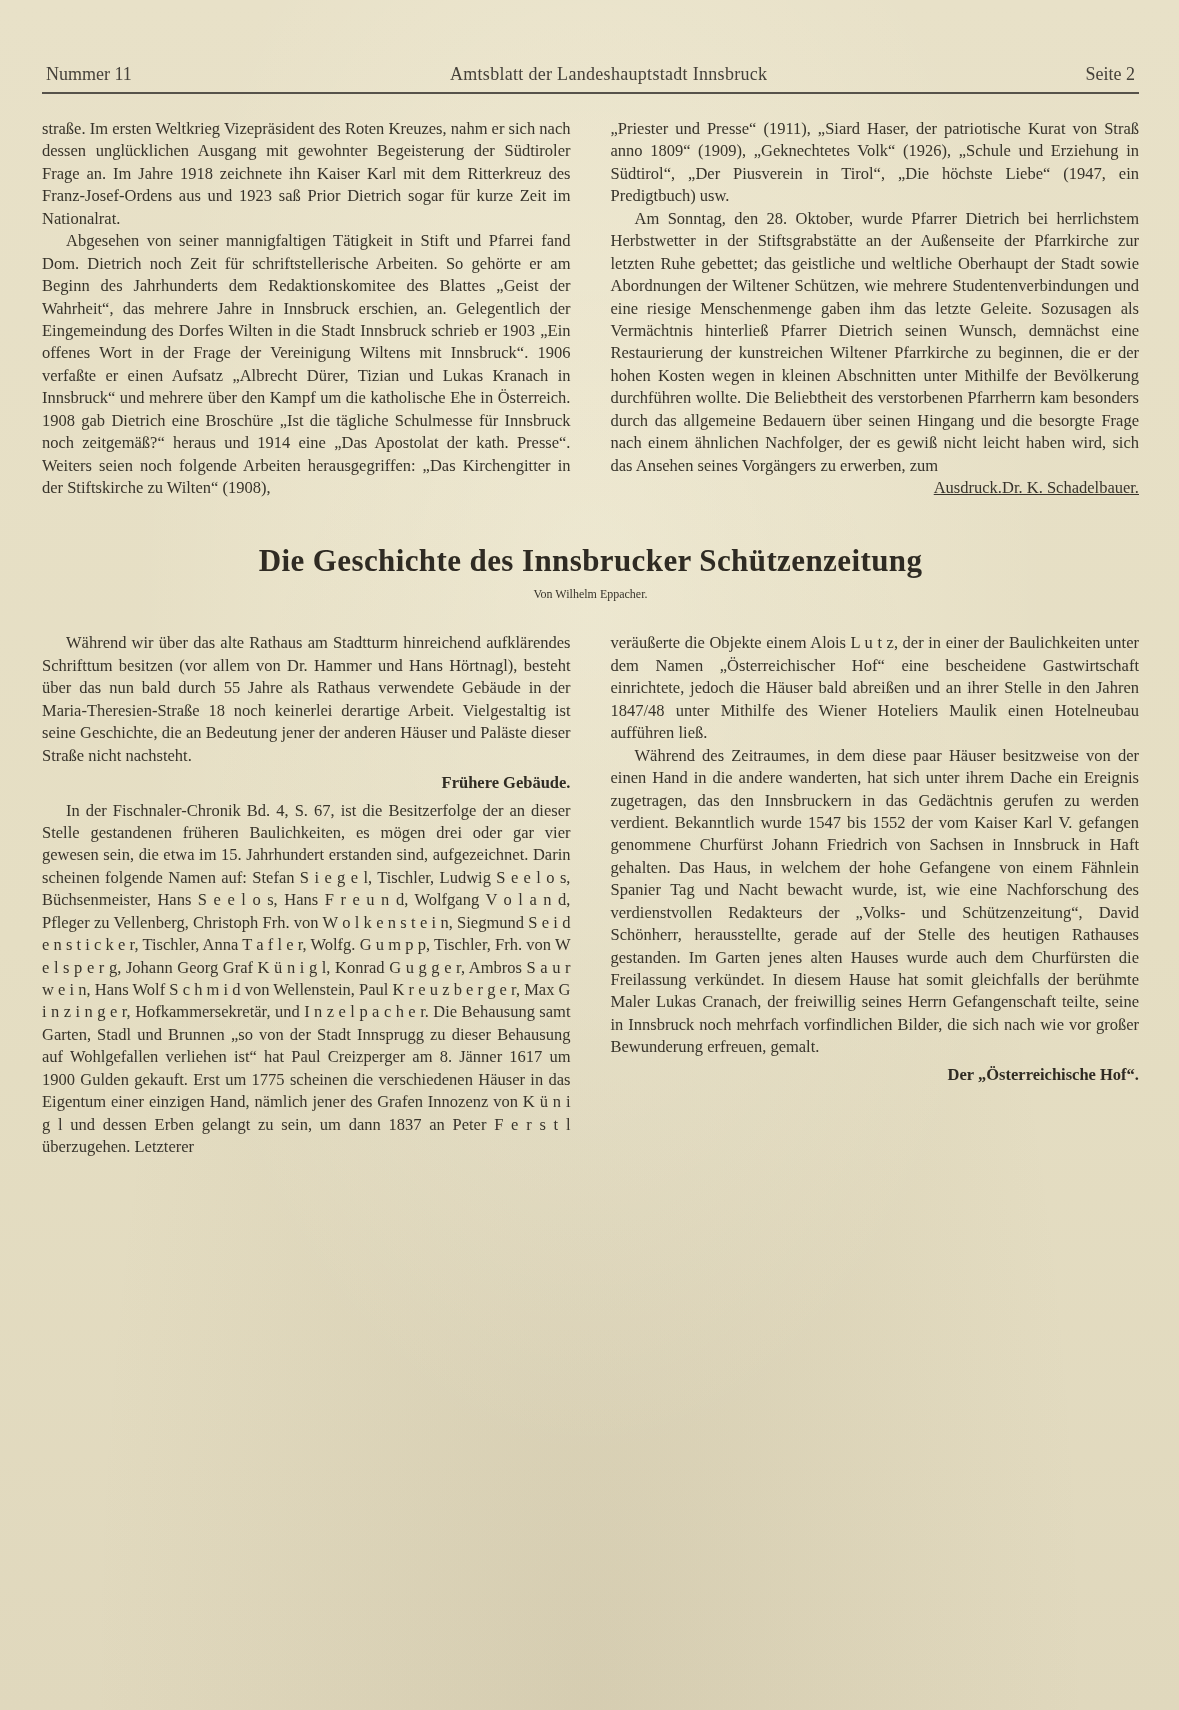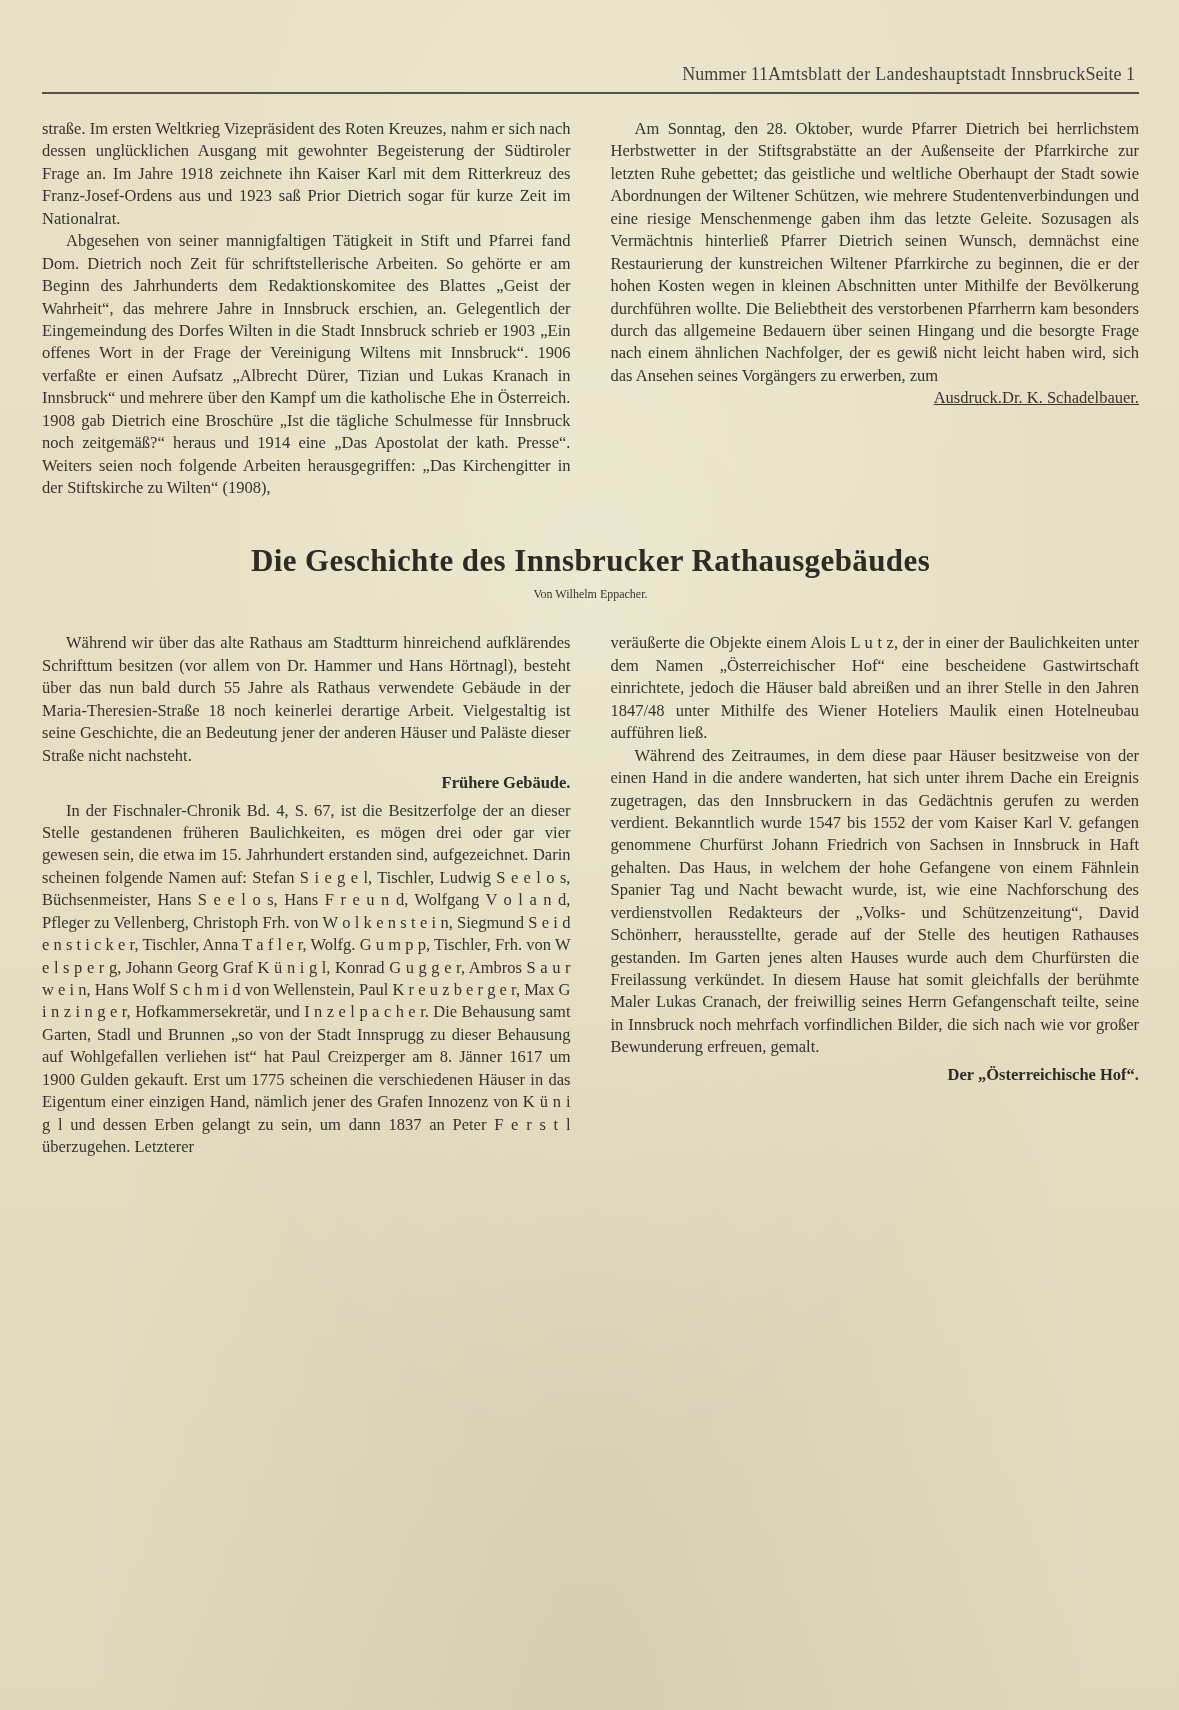--- a/index.html
+++ b/index.html
@@ -12,21 +12,21 @@
   .page{
     box-sizing:border-box;
     width:1179px;height:1710px;
     padding:64px 40px 40px 42px;
     background:
       radial-gradient(ellipse at 50% 35%, rgba(255,252,235,.35) 0%, rgba(255,252,235,0) 55%),
       radial-gradient(ellipse at 50% 100%, rgba(120,105,70,.10) 0%, rgba(120,105,70,0) 60%),
       linear-gradient(180deg,#e8e1c8 0%, #e5dec3 55%, #e0d8bd 100%);
   }
   .masthead{
-    display:flex;justify-content:flex-end;align-items:baseline;
+    display:flex;justify-content:space-between;align-items:baseline;
     font-size:18px;color:#45413a;padding:0 4px 7px 4px;
   }
   .mh-center{font-weight:normal;letter-spacing:.3px;}
   .rule{border-top:2px solid #56524a;margin:0 0 24px 0;}
   .two-col{display:flex;gap:40px;}
   .col{
     flex:1 1 0;
     text-align:justify;
     font-size:16.5px;line-height:1.36;
     -webkit-hyphens:auto;hyphens:auto;
@@ -47,40 +47,41 @@
   }
 </style>
 </head>
 <body>
 
 <div class="page">
 
   <header class="masthead">
     <span class="mh-left">Nummer 11</span>
     <span class="mh-center">Amtsblatt der Landeshauptstadt Innsbruck</span>
-    <span class="mh-right">Seite 1</span>
+    <span class="mh-right">Seite 2</span>
   </header>
 
   <div class="rule"></div>
 
   <section class="two-col">
     <div class="col">
       <p class="first">straße. Im ersten Weltkrieg Vizepräsident des Roten Kreuzes, nahm er sich nach dessen unglücklichen Ausgang mit gewohnter Begeisterung der Südtiroler Frage an. Im Jahre 1918 zeichnete ihn Kaiser Karl mit dem Ritterkreuz des Franz-Josef-Ordens aus und 1923 saß Prior Dietrich sogar für kurze Zeit im Nationalrat.</p>
       <p>Abgesehen von seiner mannigfaltigen Tätigkeit in Stift und Pfarrei fand Dom. Dietrich noch Zeit für schriftstellerische Arbeiten. So gehörte er am Beginn des Jahrhunderts dem Redaktionskomitee des Blattes „Geist der Wahrheit“, das mehrere Jahre in Innsbruck erschien, an. Gelegentlich der Eingemeindung des Dorfes Wilten in die Stadt Innsbruck schrieb er 1903 „Ein offenes Wort in der Frage der Vereinigung Wiltens mit Innsbruck“. 1906 verfaßte er einen Aufsatz „Albrecht Dürer, Tizian und Lukas Kranach in Innsbruck“ und mehrere über den Kampf um die katholische Ehe in Österreich. 1908 gab Dietrich eine Broschüre „Ist die tägliche Schulmesse für Innsbruck noch zeitgemäß?“ heraus und 1914 eine „Das Apostolat der kath. Presse“. Weiters seien noch folgende Arbeiten herausgegriffen: „Das Kirchengitter in der Stiftskirche zu Wilten“ (1908),</p>
     </div>
     <div class="col">
+      <p class="first">„Priester und Presse“ (1911), „Siard Haser, der patriotische Kurat von Straß anno 1809“ (1909), „Geknechtetes Volk“ (1926), „Schule und Erziehung in Südtirol“, „Der Piusverein in Tirol“, „Die höchste Liebe“ (1947, ein Predigtbuch) usw.</p>
       <p>Am Sonntag, den 28. Oktober, wurde Pfarrer Dietrich bei herrlichstem Herbstwetter in der Stiftsgrabstätte an der Außenseite der Pfarrkirche zur letzten Ruhe gebettet; das geistliche und weltliche Oberhaupt der Stadt sowie Abordnungen der Wiltener Schützen, wie mehrere Studentenverbindungen und eine riesige Menschenmenge gaben ihm das letzte Geleite. Sozusagen als Vermächtnis hinterließ Pfarrer Dietrich seinen Wunsch, demnächst eine Restaurierung der kunstreichen Wiltener Pfarrkirche zu beginnen, die er der hohen Kosten wegen in kleinen Abschnitten unter Mithilfe der Bevölkerung durchführen wollte. Die Beliebtheit des verstorbenen Pfarrherrn kam besonders durch das allgemeine Bedauern über seinen Hingang und die besorgte Frage nach einem ähnlichen Nachfolger, der es gewiß nicht leicht haben wird, sich das Ansehen seines Vorgängers zu erwerben, zum</p>
       <div class="sigline">
         <span>Ausdruck.</span>
         <span>Dr. K. Schadelbauer.</span>
       </div>
     </div>
   </section>
 
-  <h1 class="headline">Die Geschichte des Innsbrucker Rathausgebäudes</h1>
+  <h1 class="headline">Die Geschichte des Innsbrucker Schützenzeitung</h1>
   <div class="byline">Von Wilhelm Eppacher.</div>
 
   <section class="two-col">
     <div class="col">
       <p>Während wir über das alte Rathaus am Stadtturm hinreichend aufklärendes Schrifttum besitzen (vor allem von Dr. Hammer und Hans Hörtnagl), besteht über das nun bald durch 55 Jahre als Rathaus verwendete Gebäude in der Maria-Theresien-Straße 18 noch keinerlei derartige Arbeit. Vielgestaltig ist seine Geschichte, die an Bedeutung jener der anderen Häuser und Paläste dieser Straße nicht nachsteht.</p>
       <h3 class="subhead">Frühere Gebäude.</h3>
       <p>In der Fischnaler-Chronik Bd. 4, S. 67, ist die Besitzerfolge der an dieser Stelle gestandenen früheren Baulichkeiten, es mögen drei oder gar vier gewesen sein, die etwa im 15. Jahrhundert erstanden sind, aufgezeichnet. Darin scheinen folgende Namen auf: Stefan S i e g e l, Tischler, Ludwig S e e l o s, Büchsenmeister, Hans S e e l o s, Hans F r e u n d, Wolfgang V o l a n d, Pfleger zu Vellenberg, Christoph Frh. von W o l k e n s t e i n, Siegmund S e i d e n s t i c k e r, Tischler, Anna T a f l e r, Wolfg. G u m p p, Tischler, Frh. von W e l s p e r g, Johann Georg Graf K ü n i g l, Konrad G u g g e r, Ambros S a u r w e i n, Hans Wolf S c h m i d von Wellenstein, Paul K r e u z b e r g e r, Max G i n z i n g e r, Hofkammersekretär, und I n z e l p a c h e r. Die Behausung samt Garten, Stadl und Brunnen „so von der Stadt Innsprugg zu dieser Behausung auf Wohlgefallen verliehen ist“ hat Paul Creizperger am 8. Jänner 1617 um 1900 Gulden gekauft. Erst um 1775 scheinen die verschiedenen Häuser in das Eigentum einer einzigen Hand, nämlich jener des Grafen Innozenz von K ü n i g l und dessen Erben gelangt zu sein, um dann 1837 an Peter F e r s t l überzugehen. Letzterer</p>
     </div>
     <div class="col">
       <p class="first">veräußerte die Objekte einem Alois L u t z, der in einer der Baulichkeiten unter dem Namen „Österreichischer Hof“ eine bescheidene Gastwirtschaft einrichtete, jedoch die Häuser bald abreißen und an ihrer Stelle in den Jahren 1847/48 unter Mithilfe des Wiener Hoteliers Maulik einen Hotelneubau aufführen ließ.</p>

